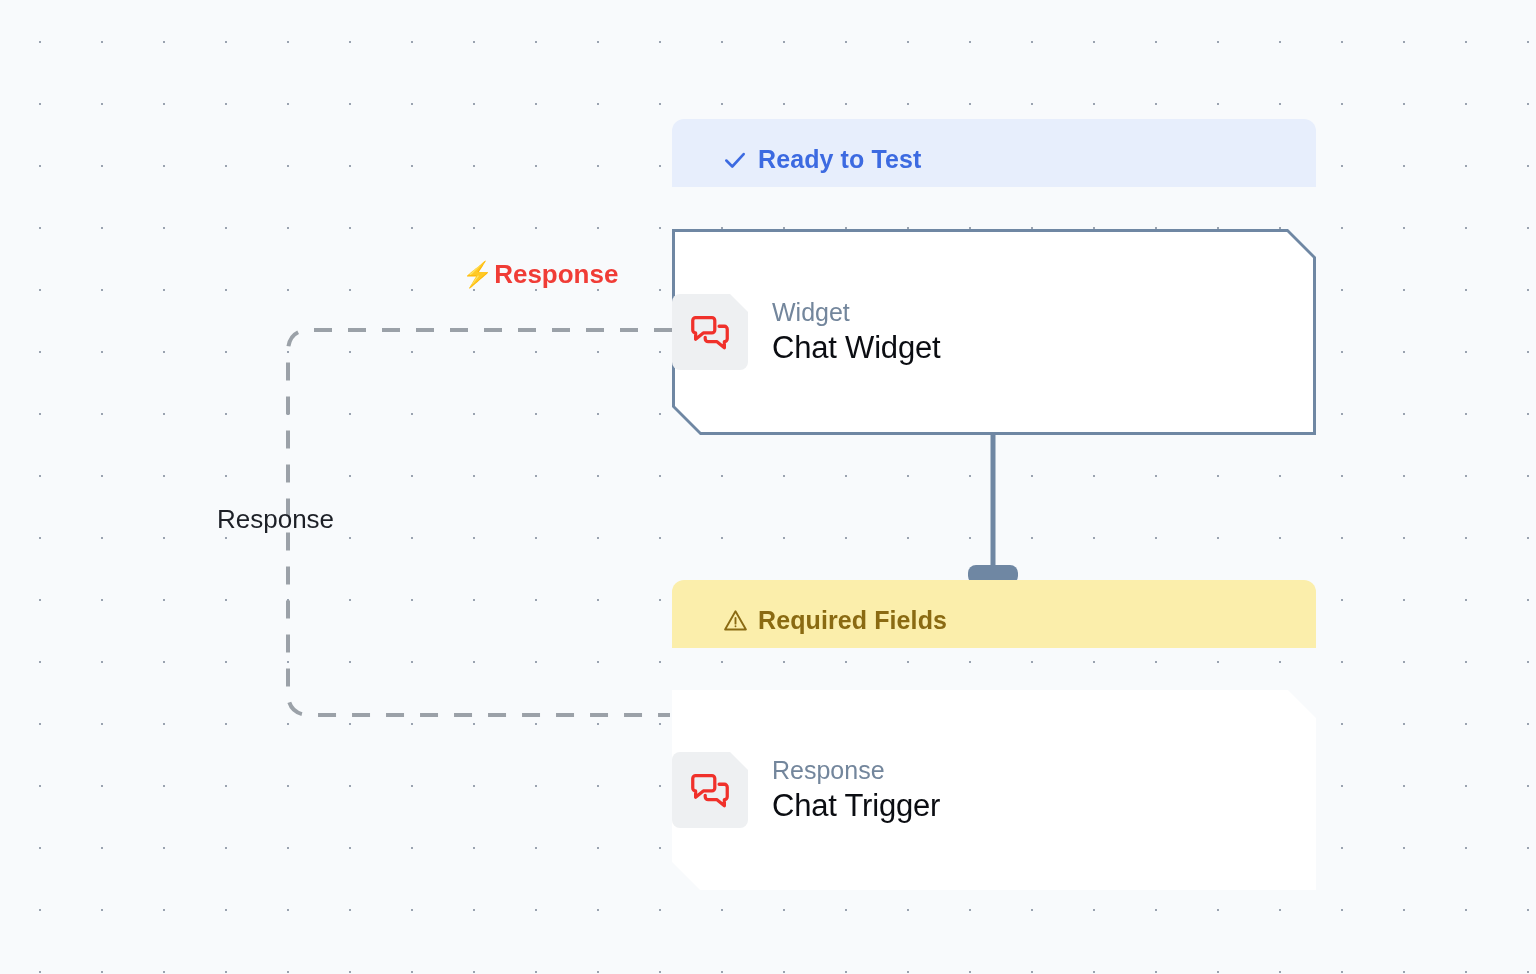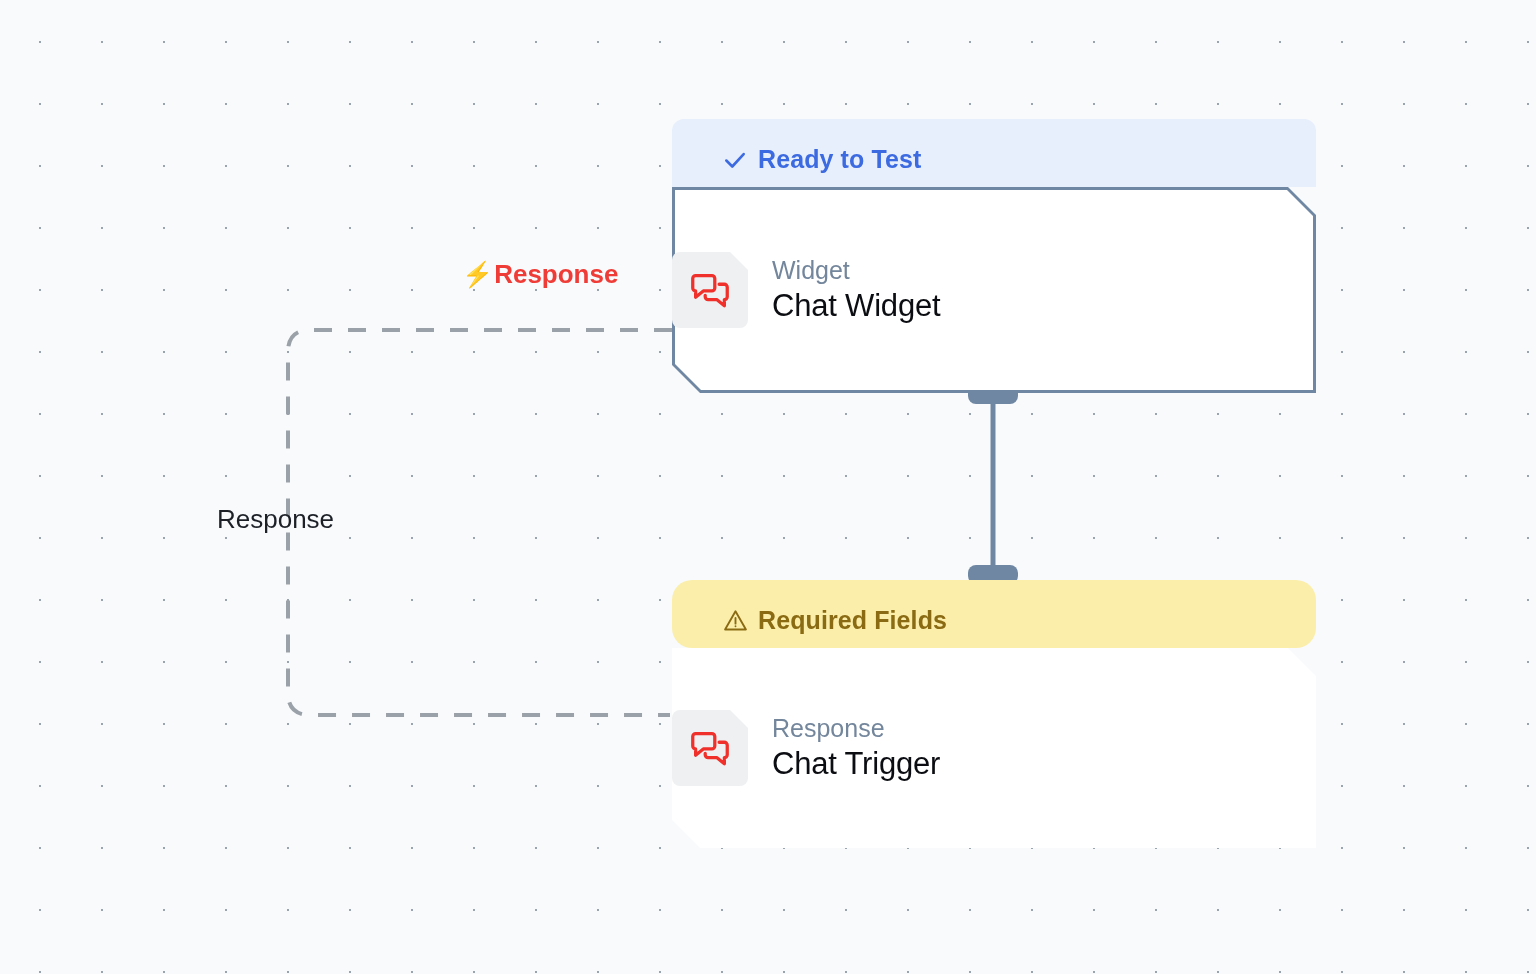--- a/index.html
+++ b/index.html
@@ -117,20 +117,21 @@
     );
     z-index: 1;
   }
 
   .node-content {
     position: relative;
     z-index: 2;
     display: flex;
     align-items: center;
     gap: 24px;
+    margin-top: 42px;
   }
 
   
   .app-icon {
     width: 76px;
     height: 76px;
     background: #eef0f2;
     border-radius: 8px;
     display: flex;
     align-items: center;
@@ -183,21 +184,20 @@
 
   #node-response {
     left: 672px;
     top: 580px;
     width: 644px;
   }
   #node-response .node-header {
     background: #fbeeab;
     color: #8a6a12;
     width: 644px;
-    border-radius: 20px;
   }
   #node-response .node-body-wrap {
     position: relative;
     width: 644px;
     height: 200px;
   }
   #node-response .node-body-plain {
     position: absolute;
     left: 0; top: 0; right: 0; bottom: 0;
     background: #ffffff;

